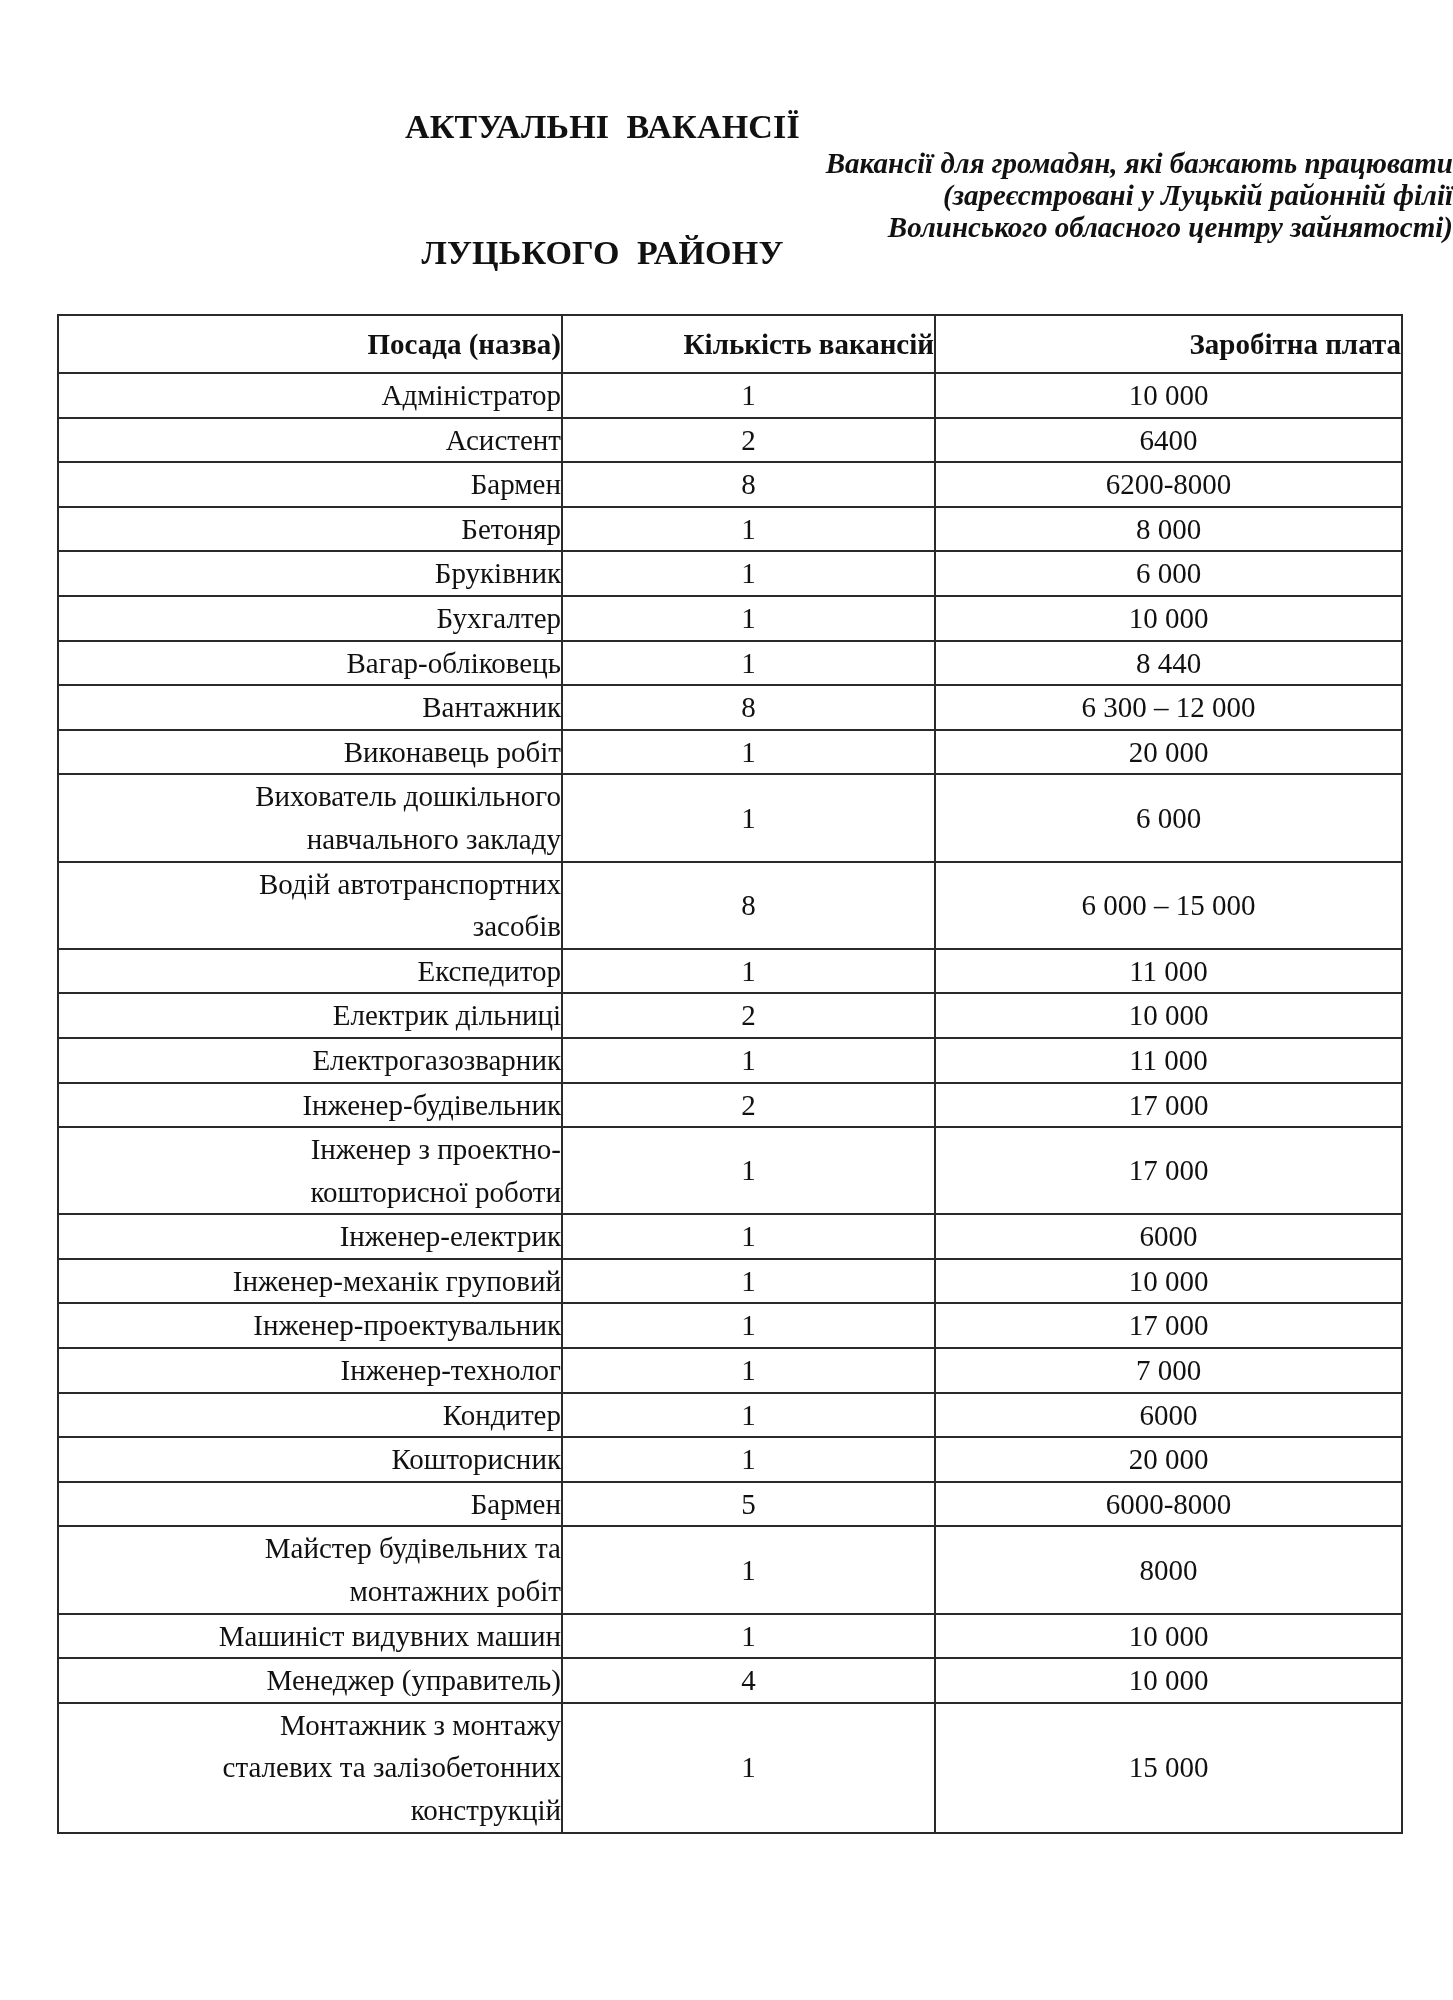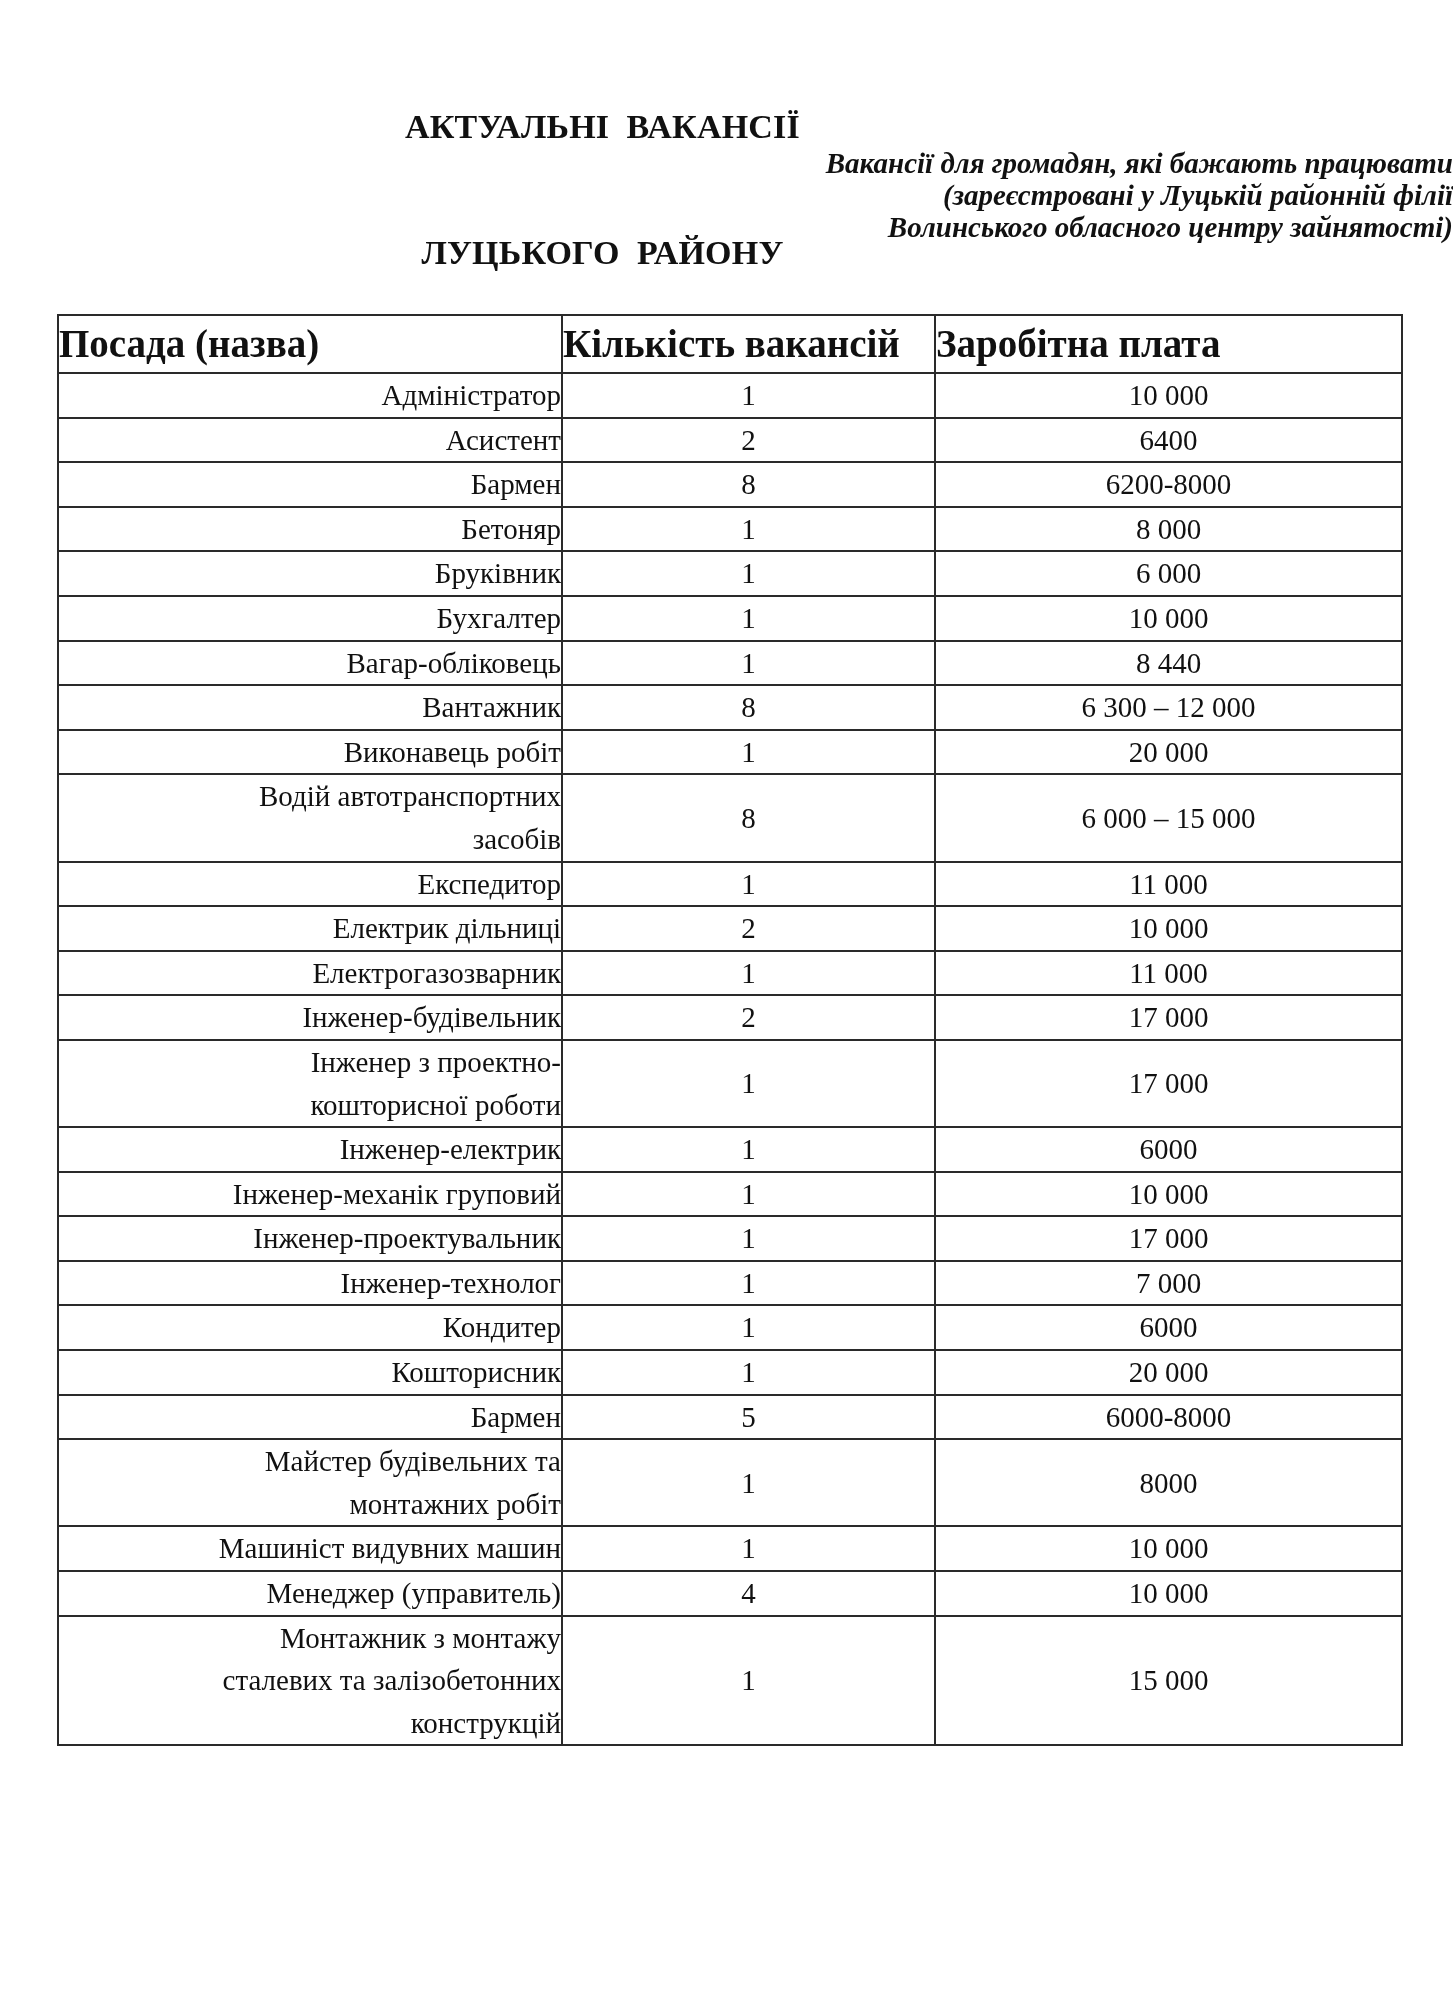--- a/index.html
+++ b/index.html
@@ -55,22 +55,22 @@
     table.vac col.c2 { width: 373px; }
     table.vac col.c3 { width: 467px; }
     table.vac th, table.vac td {
       border: 2px solid #2a2a2a;
       padding: 0;
       vertical-align: middle;
     }
     table.vac th {
       height: 56px;
       font-weight: bold;
-      text-align: left;
-      font-size: 39px;
+      text-align: right;
+      font-size: 29px;
     }
     table.vac td {
       padding-left: 14px;
     }
     table.vac td.num {
       text-align: center;
       padding-left: 0;
     }
     table.vac td.pos {
       text-align: right;
@@ -144,20 +144,26 @@
         <td class="pos">Вантажник</td>
         <td class="num">8</td>
         <td class="num">6 300 – 12 000</td>
       </tr>
       <tr>
         <td class="pos">Виконавець робіт</td>
         <td class="num">1</td>
         <td class="num">20 000</td>
       </tr>
       <tr>
+        <td class="pos">Вихователь дошкільного
+навчального закладу</td>
+        <td class="num">1</td>
+        <td class="num">6 000</td>
+      </tr>
+      <tr>
         <td class="pos">Водій автотранспортних
 засобів</td>
         <td class="num">8</td>
         <td class="num">6 000 – 15 000</td>
       </tr>
       <tr>
         <td class="pos">Експедитор</td>
         <td class="num">1</td>
         <td class="num">11 000</td>
       </tr>

